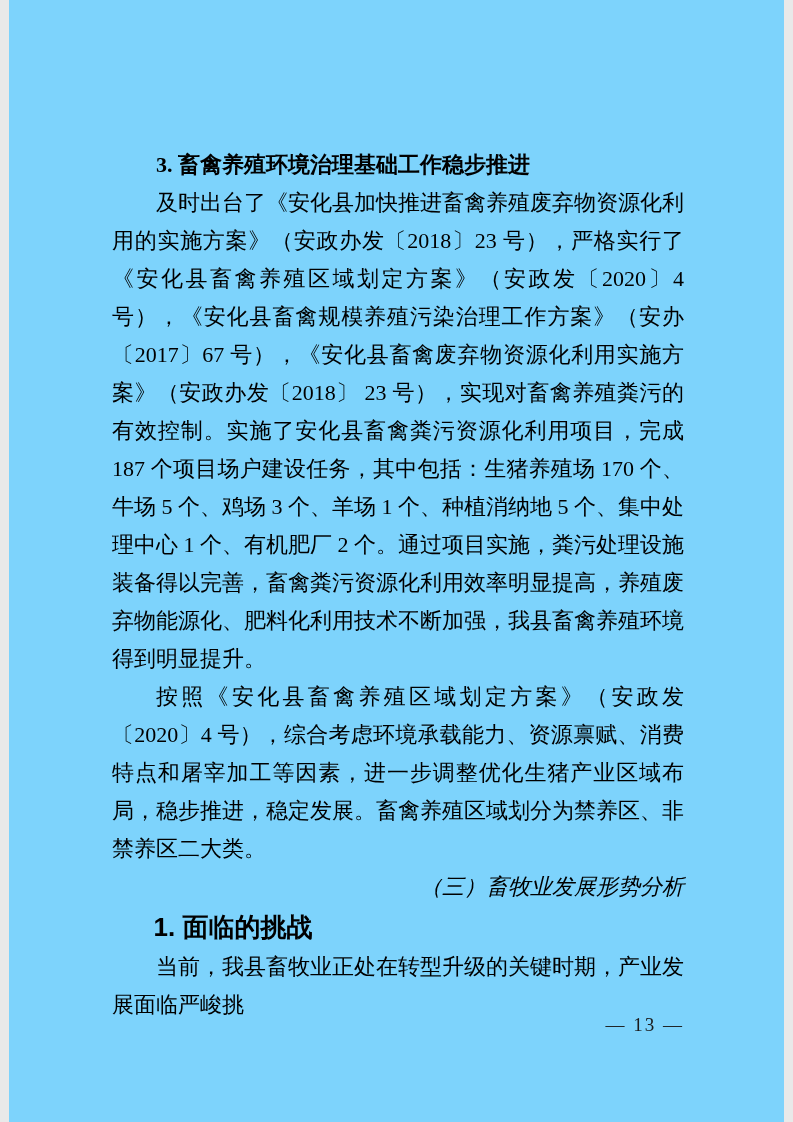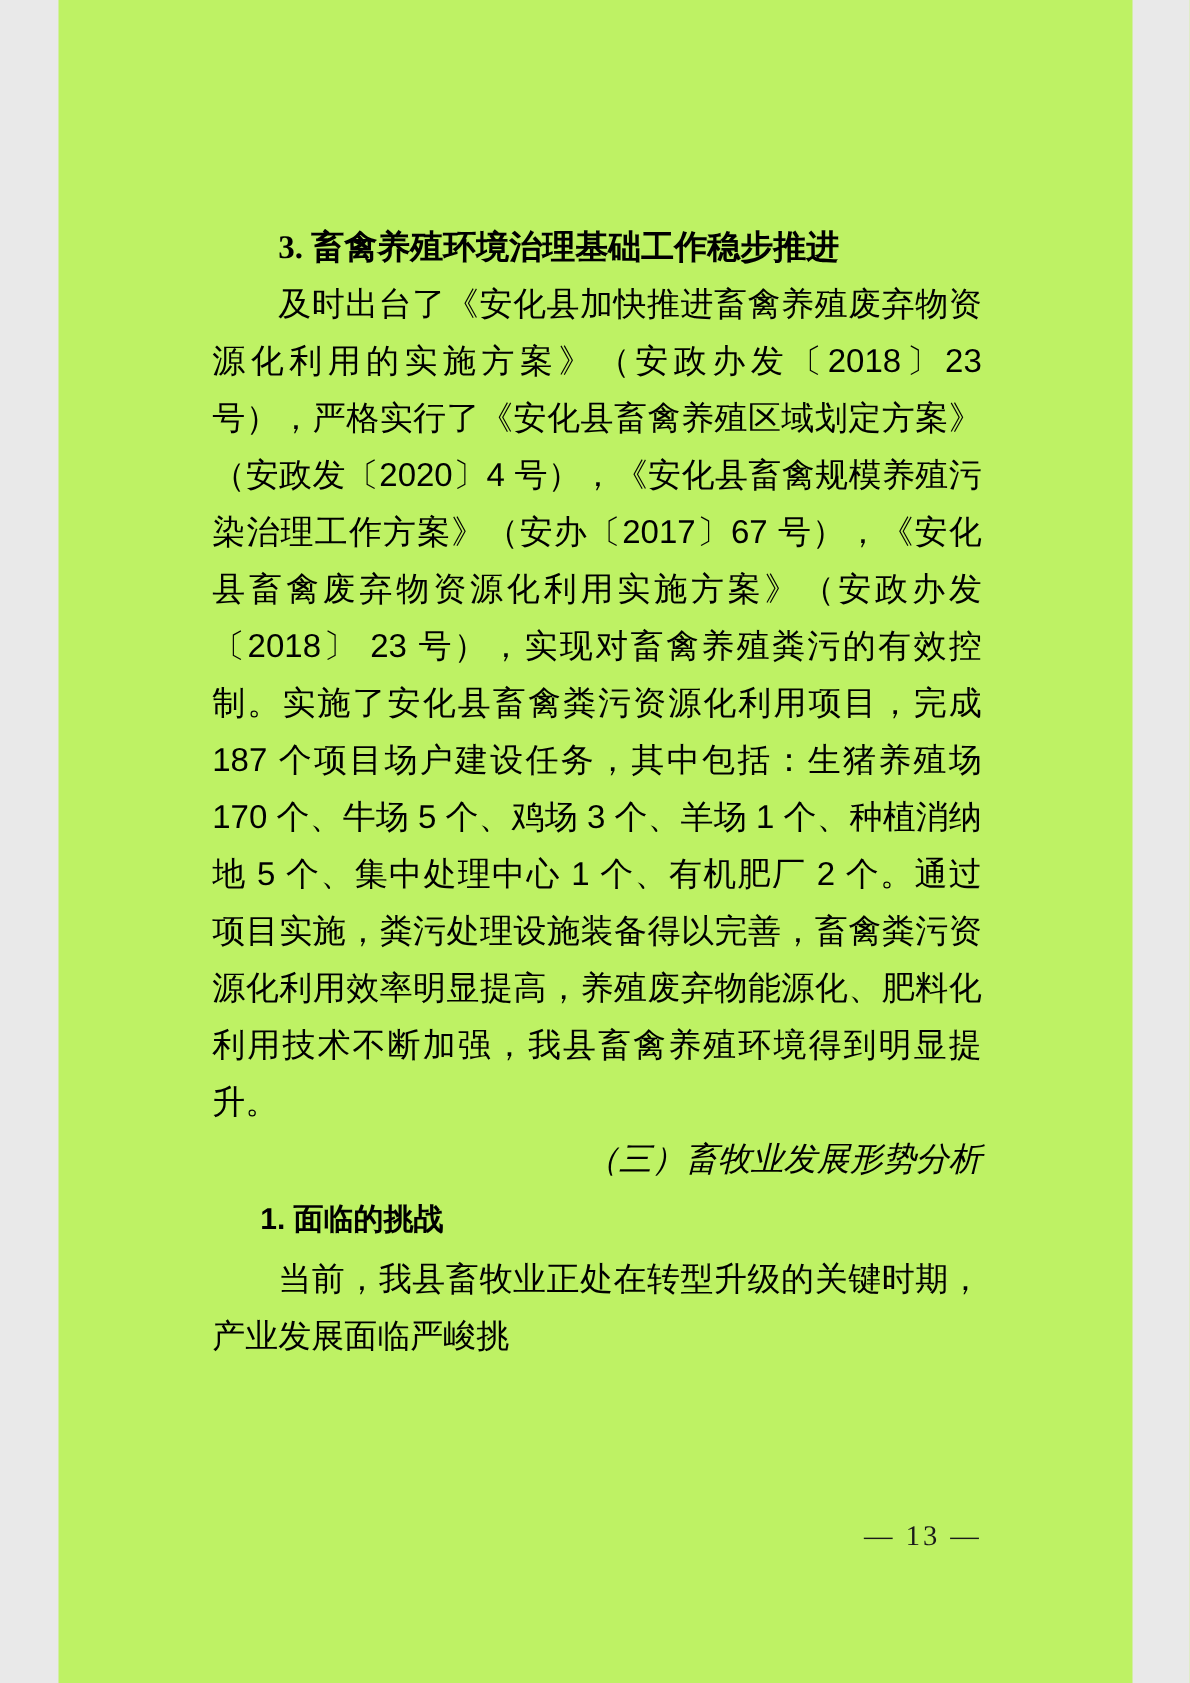--- a/index.html
+++ b/index.html
@@ -2,35 +2,35 @@
 <html><head>
 <meta charset="utf-8">
 <style>
   html, body {
     margin: 0;
     padding: 0;
     background: #e9e9e9;
   }
   .page {
     position: relative;
-    width: 716px;
+    width: 775px;
     height: 1122px;
     margin: 0 auto;
-    background: #bef264;
+    background: #7dd3fc;
     box-sizing: border-box;
     padding: 146px 100px 0 103px;
     overflow: hidden;
     color: #000000;
   }
   .blk {
     margin: 0;
     text-align: justify;
   }
   .body-text {
-    font-family: Liberation Sans, sans-serif;
+    font-family: Liberation Serif, serif;
     font-size: 22px;
     line-height: 38px;
     text-indent: 2em;
   }
   .heading-song {
     font-family: "Liberation Serif", "DejaVu Serif", serif;
     font-size: 22px;
     line-height: 38px;
     font-weight: bold;
     text-indent: 2em;
@@ -39,21 +39,21 @@
   .heading-kai {
     font-family: "Liberation Serif", "DejaVu Serif", serif;
     font-size: 22px;
     line-height: 38px;
     font-style: italic;
     text-indent: 2em;
     text-align: right;
   }
   .heading-hei {
     font-family: "Liberation Sans", "DejaVu Sans", sans-serif;
-    font-size: 20px;
+    font-size: 26px;
     line-height: 42px;
     font-weight: bold;
     text-indent: 1.6em;
     text-align: left;
   }
   .page-footer {
     position: absolute;
     top: 1012px;
     right: 100px;
     font-family: "Liberation Serif", "DejaVu Serif", serif;
@@ -67,20 +67,21 @@
 </head>
 <body>
 
 <div class="page">
 
   <div class="blk heading-song">3. 畜禽养殖环境治理基础工作稳步推进</div>
 
   <p class="blk body-text">及时出台了《安化县加快推进畜禽养殖废弃物资源化利用的实施方案》（安政办发〔2018〕23 号），严格实行了《安化县畜禽养殖区域划定方案》（安政发〔2020〕4 号），《安化县畜禽规模养殖污染治理工作方案》（安办〔2017〕67 号），《安化县畜禽废弃物资源化利用实施方案》（安政办发〔2018〕 23 号），实现对畜禽养殖粪污的有效控制。实施了安化县畜禽粪污资源化利用项目，完成 187 个项目场户建设任务，其中包括：生猪养殖场 170 个、牛场 5 个、鸡场 3 个、羊场 1 个、种植消纳地 5 个、集中处理中心 1 个、有机肥厂 2 个。通过项目实施，粪污处理设施装备得以完善，畜禽粪污资源化利用效率明显提高，养殖废弃物能源化、肥料化利用技术不断加强，我县畜禽养殖环境得到明显提升。</p>
 
 
+  <p class="blk body-text">按照《安化县畜禽养殖区域划定方案》（安政发〔2020〕4 号），综合考虑环境承载能力、资源禀赋、消费特点和屠宰加工等因素，进一步调整优化生猪产业区域布局，稳步推进，稳定发展。畜禽养殖区域划分为禁养区、非禁养区二大类。</p>
 
   <div class="blk heading-kai">（三）畜牧业发展形势分析</div>
 
 
   <div class="blk heading-hei">1. 面临的挑战</div>
 
   <p class="blk body-text">当前，我县畜牧业正处在转型升级的关键时期，产业发展面临严峻挑</p>
 
   <div class="page-footer">— 13 —</div>
 

